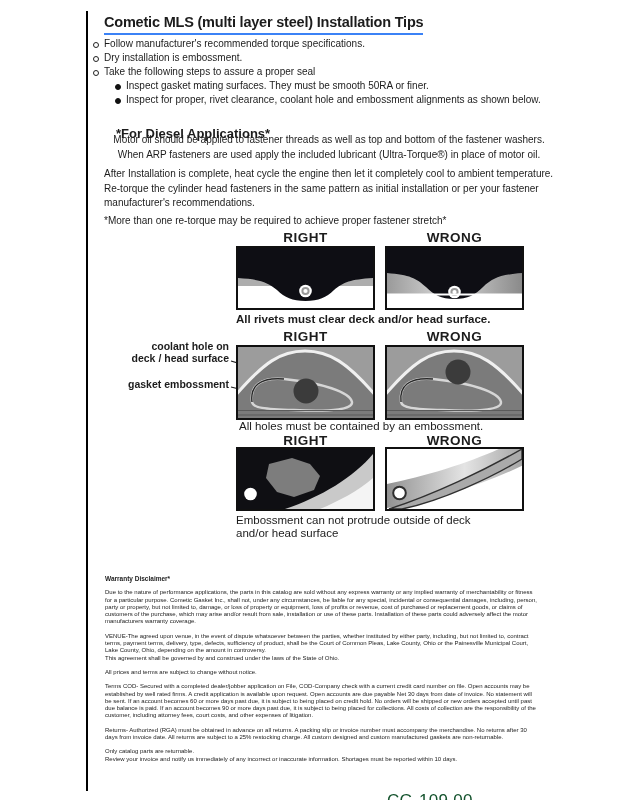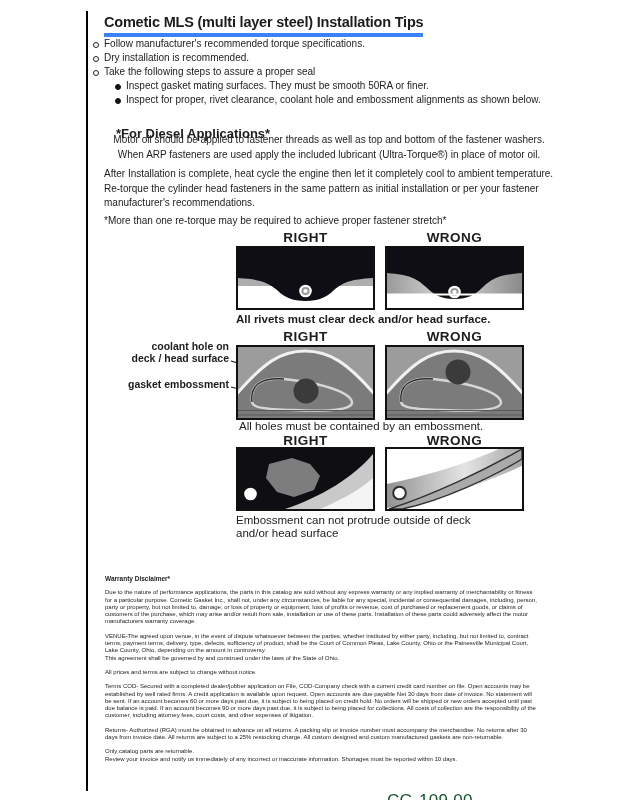--- a/index.html
+++ b/index.html
@@ -1,20 +1,20 @@
 <!DOCTYPE html>
 <html><head>
 <meta charset="utf-8">
 <style>
   html,body{margin:0;padding:0;background:#e8e8e8;}
   .page{position:relative;width:618px;height:800px;background:#ffffff;
         font-family:"Liberation Sans", sans-serif;color:#1c1c1c;overflow:hidden;}
   .vrule{position:absolute;left:86px;top:11px;width:2px;height:780px;background:#000;}
   .title{position:absolute;left:104px;top:14px;margin:0;font-size:14.5px;font-weight:bold;
-         letter-spacing:-0.2px;border-bottom:4px solid #3b82f6;padding-bottom:3px;display:inline-block;}
+         letter-spacing:-0.2px;border-bottom:2px solid #3b82f6;padding-bottom:3px;display:inline-block;}
   .bullets{position:absolute;left:93px;top:37px;width:470px;font-size:10px;}
   .brow{display:flex;align-items:flex-start;height:14px;line-height:14px;}
   .brow.sub{margin-left:22px;}
   .dot{flex:0 0 auto;width:4px;height:4px;margin:4.5px 5px 0 0;border-radius:50%;}
   .dot.open{border:1px solid #222;background:#fff;}
   .dot.fill{background:#111;border:1px solid #111;}
   .dheading{position:absolute;left:104px;top:114px;margin:12px;font-size:13px;font-weight:bold;}
   .bodyp{position:absolute;left:104px;width:450px;margin:0;font-size:10px;line-height:14.5px;}
   .p1{top:133px;text-align:center;} .p2{top:167px;} .p3{top:214px;}
   .figlabel{position:absolute;width:139px;text-align:center;font-size:13.5px;font-weight:600;letter-spacing:0.5px;}
@@ -38,21 +38,21 @@
 
   <h1 class="title">Cometic MLS (multi layer steel) Installation Tips</h1>
 
   <div class="bullets">
     <div class="brow">
       <span class="dot open"></span>
       <span>Follow manufacturer's recommended torque specifications.</span>
     </div>
     <div class="brow">
       <span class="dot open"></span>
-      <span>Dry installation is recommended.</span>
+      <span>Dry installation is embossment.</span>
     </div>
     <div class="brow">
       <span class="dot open"></span>
       <span>Take the following steps to assure a proper seal</span>
     </div>
     <div class="brow sub">
       <span class="dot fill"></span>
       <span>Inspect gasket mating surfaces.  They must be smooth 50RA or finer.</span>
     </div>
     <div class="brow sub">

